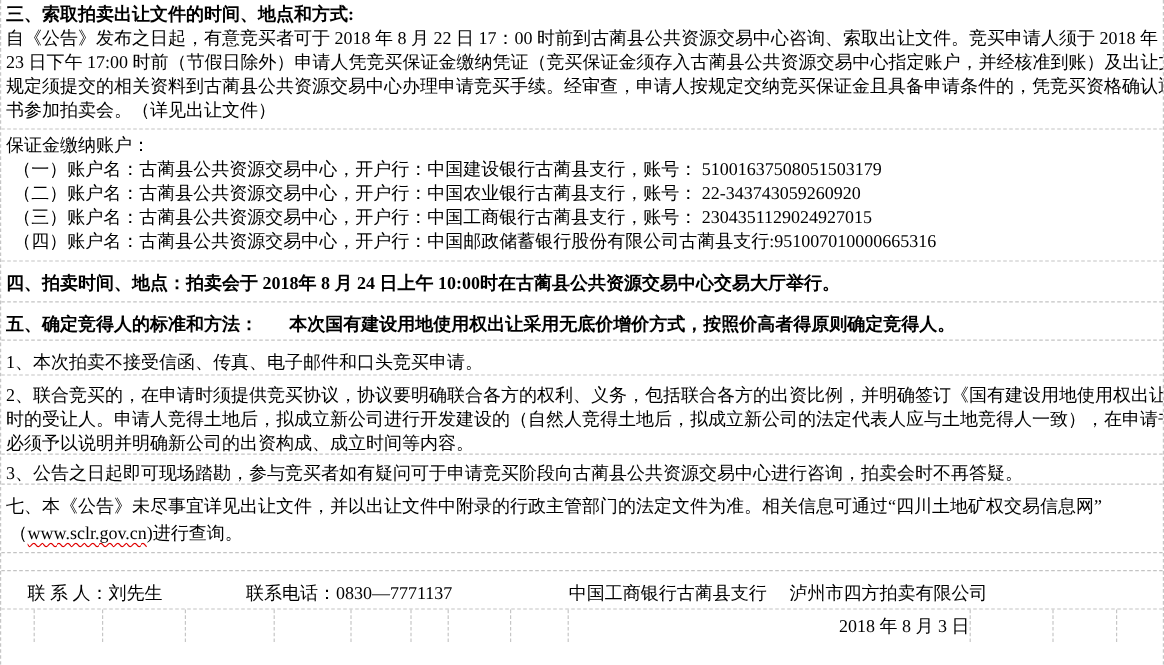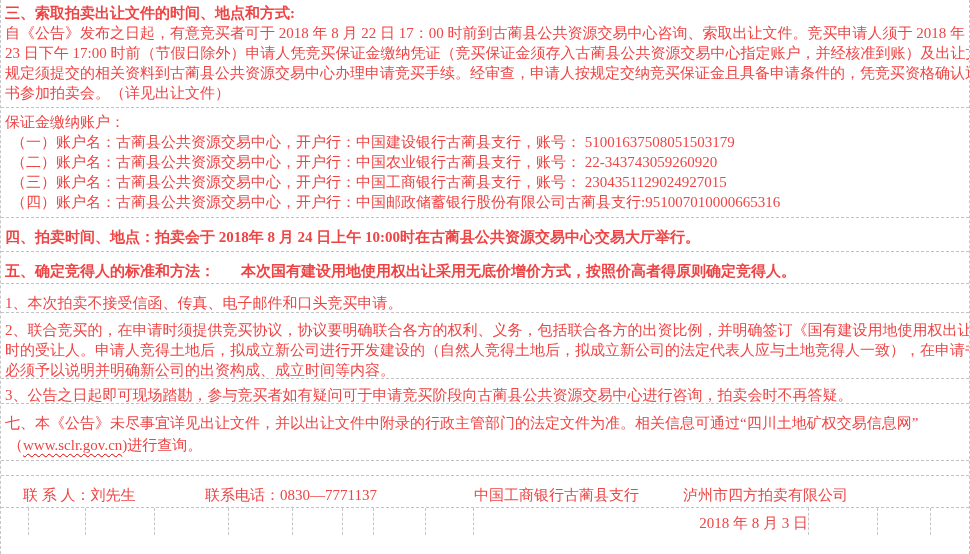--- a/index.html
+++ b/index.html
@@ -1,21 +1,21 @@
 <!DOCTYPE html>
 <html><head>
 <meta charset="utf-8">
 <style>
   html,body{margin:0;padding:0;background:#fff;}
   .doc{
     position:relative;
     width:970px;height:554px;
     overflow:hidden;
     background:#ffffff;
-    color:#ef4444;
+    color:#000000;
     font-family:"Liberation Serif","DejaVu Serif",serif;
     font-size:15px;
     line-height:20px;
     box-sizing:border-box;
     border-left:1px dashed #c6c6c6;
     border-right:1px dashed #c6c6c6;
   }
   .row{box-sizing:border-box;border-bottom:1px dashed #c3c3c3;padding-left:4px;overflow:visible;}
   .line{white-space:nowrap;}
   .heading{font-weight:bold;white-space:nowrap;}
@@ -30,21 +30,21 @@
   .r7{height:66px;padding-top:7px;}
   .r8{height:25px;padding-top:6px;}
   .r9{height:57px;padding-top:8px;line-height:22px;}
   .r9 .l2{padding-left:3px;}
   .r10{height:15px;}
   .r11{height:32px;position:relative;}
   .r11 span{position:absolute;top:9px;white-space:nowrap;}
   .r11 .p1{left:22px;}
   .r11 .p2{left:204px;}
   .r11 .p3{left:473px;}
-  .r11 .p4{left:682px;}
+  .r11 .p4{left:657px;}
   .cells{height:27px;display:flex;border-bottom:none;padding-left:0;}
   .cell{box-sizing:border-box;height:100%;border-right:1px dashed #c6c6c6;flex:0 0 auto;}
   .c0{width:28px;} .c1{width:57px;} .c2{width:69px;} .c3{width:74px;}
   .c4{width:64px;} .c5{width:50px;} .c6{width:31px;} .c7{width:52px;}
   .c8{width:48px;} .c9{width:335px;text-align:right;padding-top:6px;line-height:18px;}
   .c10{width:69px;} .c11{width:53px;} .c12{width:40px;border-right:none;}
   .url{
     text-decoration:underline;
     text-decoration-style:wavy;
     text-decoration-color:#e00000;

